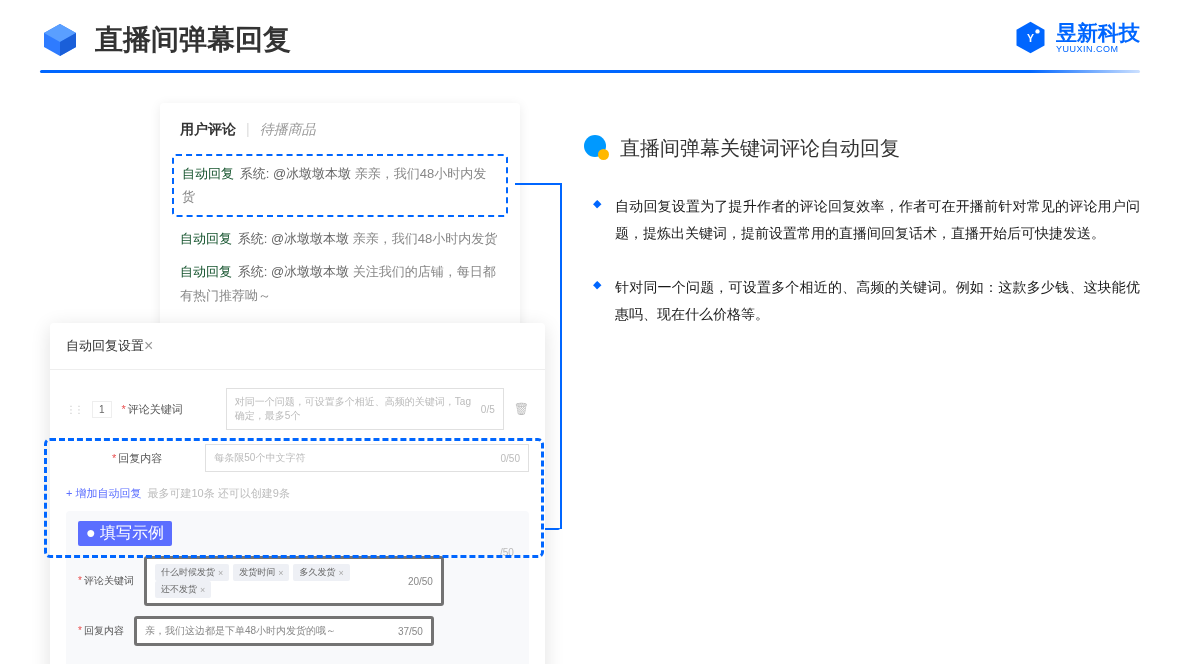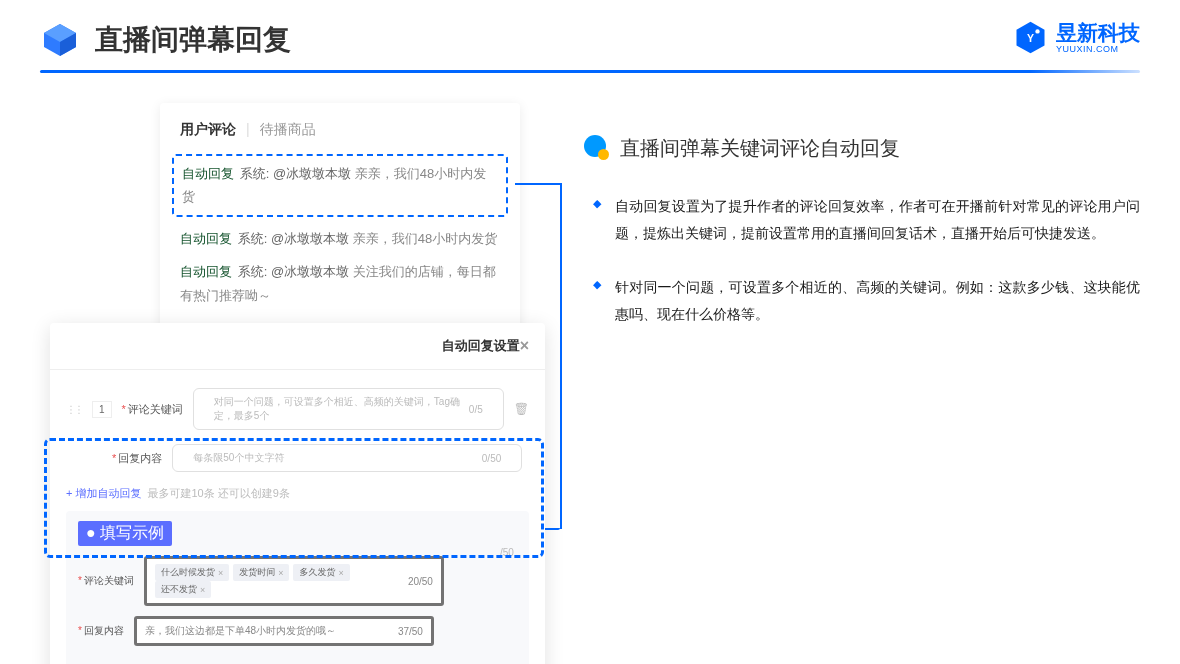--- a/index.html
+++ b/index.html
@@ -18,42 +18,42 @@
   .divider { height: 3px; background: linear-gradient(to right, #0066ff 0%, #0066ff 90%, rgba(0,102,255,0.2) 100%); margin: 0 40px 30px 40px; border-radius: 2px; }
   
   .content { display: flex; padding: 0 40px; gap: 50px; }
   .left-col { flex: 0 0 490px; position: relative; }
   .right-col { flex: 1; padding-top: 30px; }
   
   
   .comments-card { width: 360px; margin-left: 120px; background: #fff; box-shadow: 0 2px 12px rgba(0,0,0,0.08); border-radius: 4px; padding: 18px 20px 60px 20px; }
   .comments-tabs { display: flex; gap: 20px; margin-bottom: 15px; font-size: 14px; }
   .tab-active { color: #333; font-weight: bold; }
-  .tab-inactive { color: #999; }
+  .tab-inactive { color: #999; font-style: italic; }
   .tab-sep { color: #ddd; margin-left: -10px; margin-right: -10px; }
   
   .comment-item { font-size: 13px; line-height: 1.8; margin-bottom: 10px; }
   .comment-item.highlight { border: 2px dashed #0066ff; border-radius: 4px; padding: 6px 8px; margin-left: -8px; margin-right: -8px; }
   .auto-tag { color: #14532d; margin-right: 2px; }
   .sys-tag { color: #666; }
   .mention { color: #666; }
   .msg { color: #888; }
   
   
   .settings-card { position: absolute; left: 10px; top: 220px; width: 495px; background: #fff; box-shadow: 0 4px 20px rgba(0,0,0,0.12); border-radius: 4px; }
-  .settings-header { display: flex; justify-content: flex-end; padding: 14px 16px; border-bottom: 1px solid #eee; font-size: 13px; font-weight: 700; }
+  .settings-header { display: flex; justify-content: flex-start; padding: 14px 16px; border-bottom: 1px solid #eee; font-size: 13px; font-weight: 400; }
   .close-x { color: #999; cursor: default; font-size: 16px; }
   .settings-body { padding: 18px 16px 20px 16px; }
   
   .form-row { display: flex; align-items: center; gap: 10px; margin-bottom: 14px; font-size: 11px; color: #333; position: relative; }
   .drag-handle { color: #ccc; font-size: 10px; letter-spacing: -2px; }
   .row-num { border: 1px solid #eee; padding: 2px 6px; font-size: 10px; color: #666; }
   .req-star { color: #e94f4f; margin-right: 2px; }
   .field-label { color: #555; white-space: nowrap; }
-  .fake-input { flex: 1; border: 1px solid #e0e0e0; border-radius: 6px; padding: 6px 20px; font-size: 10px; color: #bbb; display: flex; justify-content: space-between; align-items: center; max-width: 350px; }
+  .fake-input { flex: 1; border: 1px solid #e0e0e0; border-radius: 0; padding: 6px 8px; font-size: 10px; color: #bbb; display: flex; justify-content: space-between; align-items: center; max-width: 350px; margin-left: 33px; }
   .fake-input .cnt { color: #bbb; font-size: 10px; }
   .trash { color: #bbb; font-size: 12px; }
   
   .add-link { color: #5b6eff; font-size: 11px; margin-top: 6px; }
   .add-link .hint { color: #bbb; margin-left: 6px; }
   
   .example-box { background: #f8f9fb; border-radius: 4px; padding: 10px 12px 14px 12px; margin-top: 10px; }
   .example-badge { background: #5b6eff; color: #fff; font-size: 16px; padding: 2px 8px; border-radius: 2px; display: inline-block; margin-bottom: 10px; }
   .ex-row { display: flex; align-items: center; gap: 10px; font-size: 10px; margin-bottom: 10px; }
   .ex-input { flex: 1; background: #fff; border: 3px solid #737373; border-radius: 3px; padding: 5px 8px; display: flex; justify-content: space-between; align-items: center; color: #888; max-width: 300px; }

